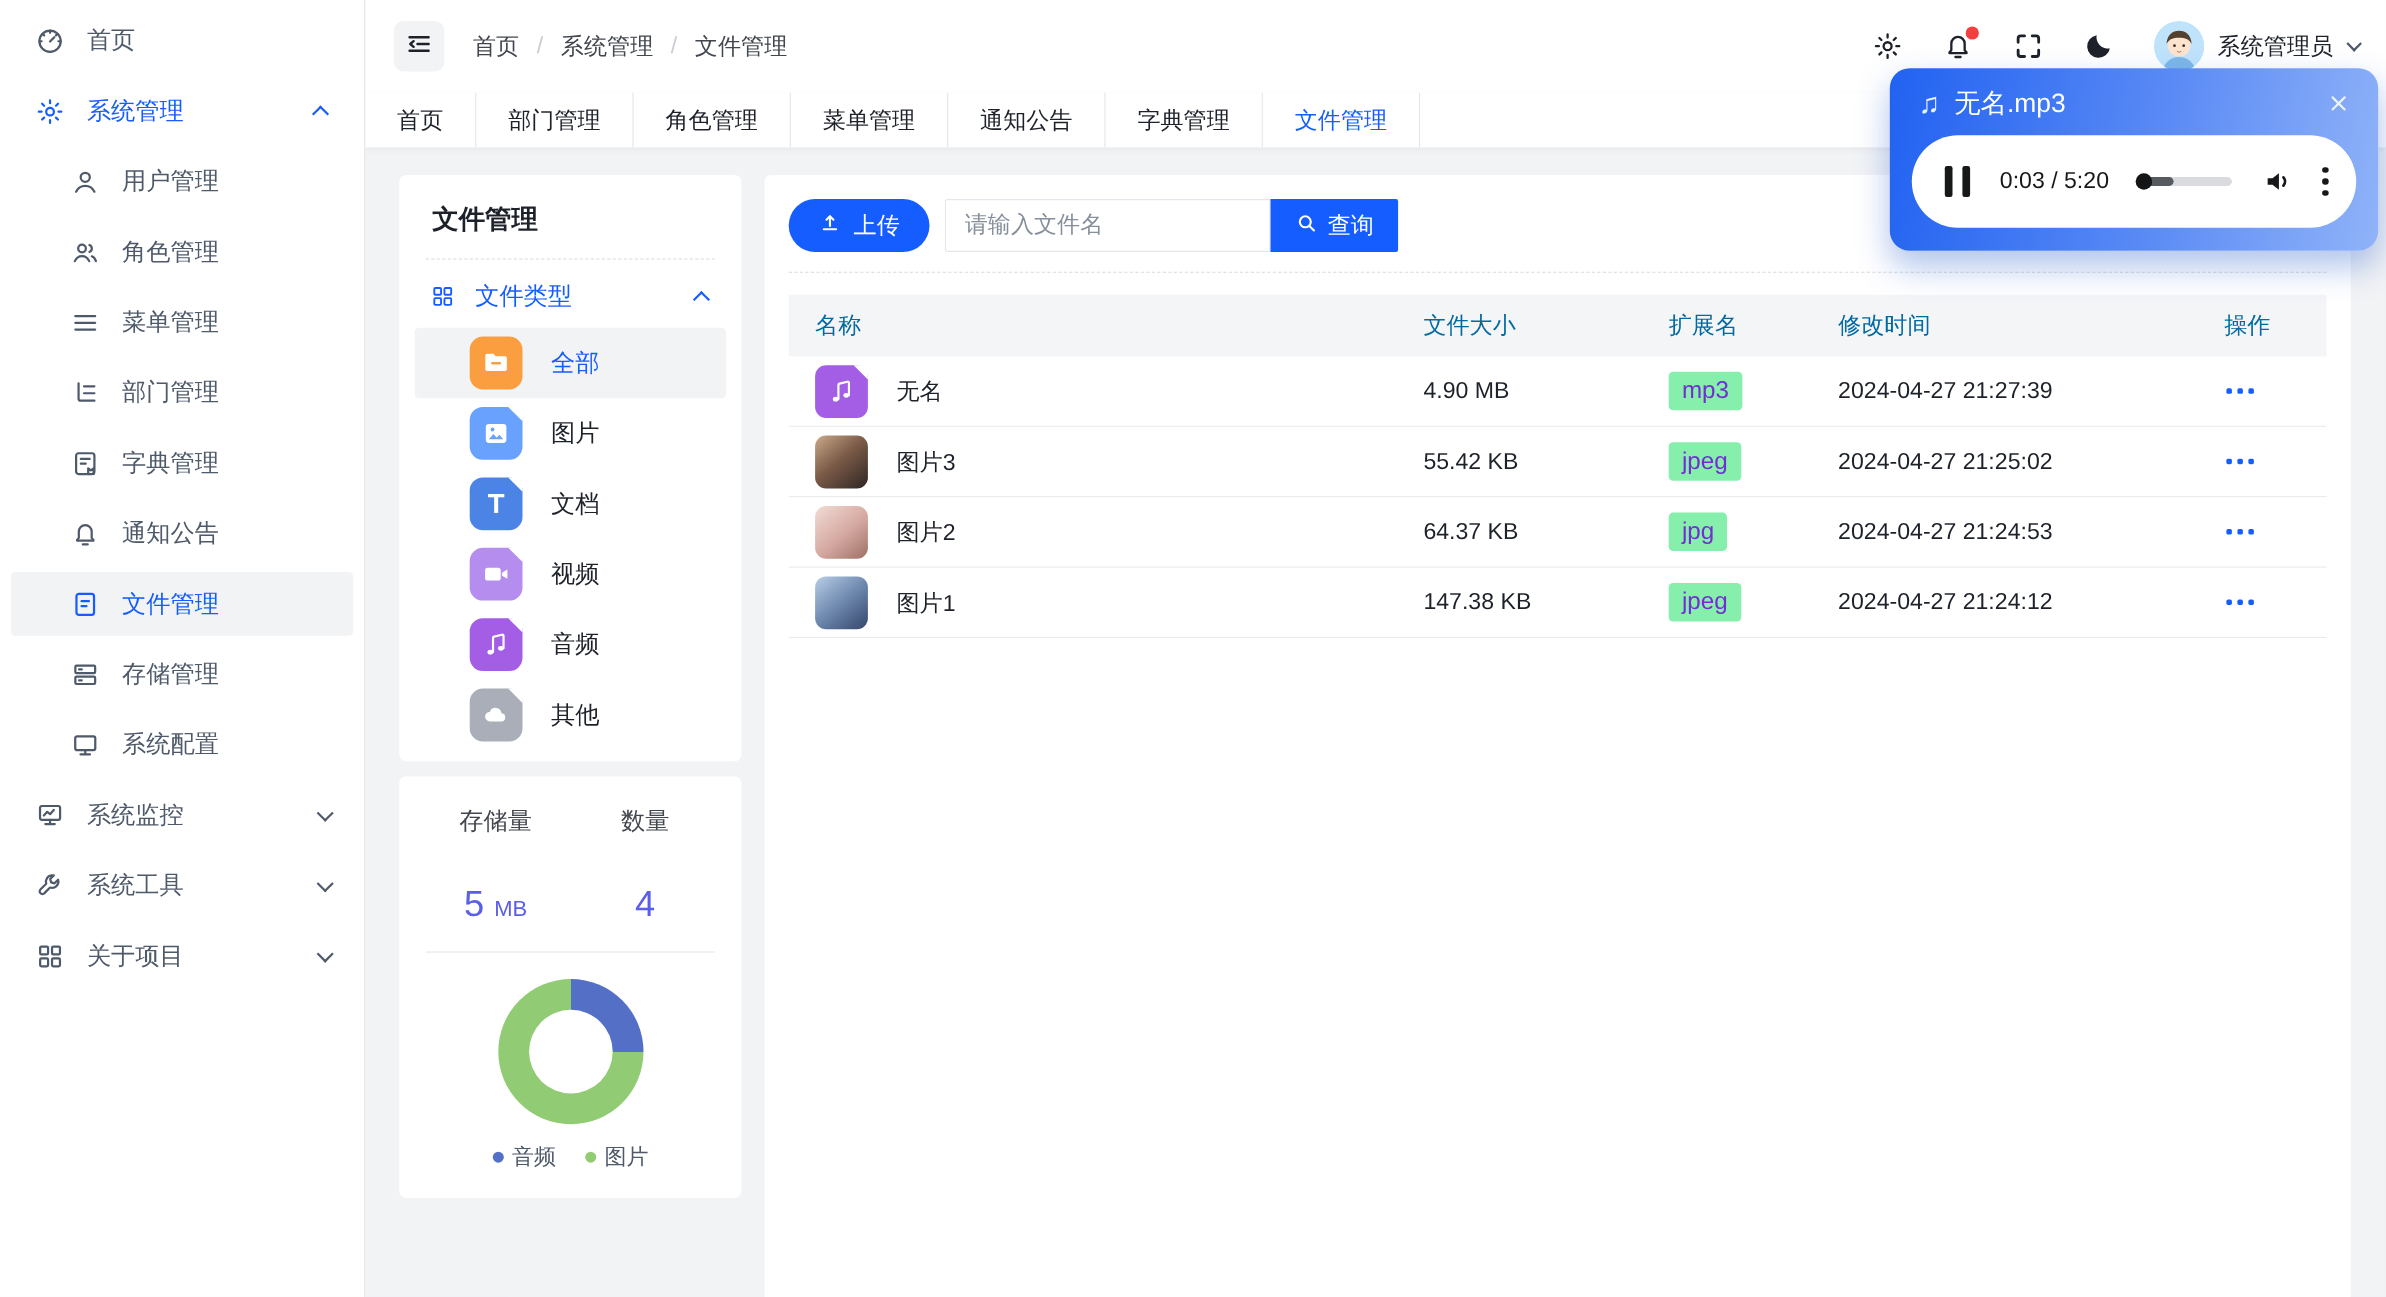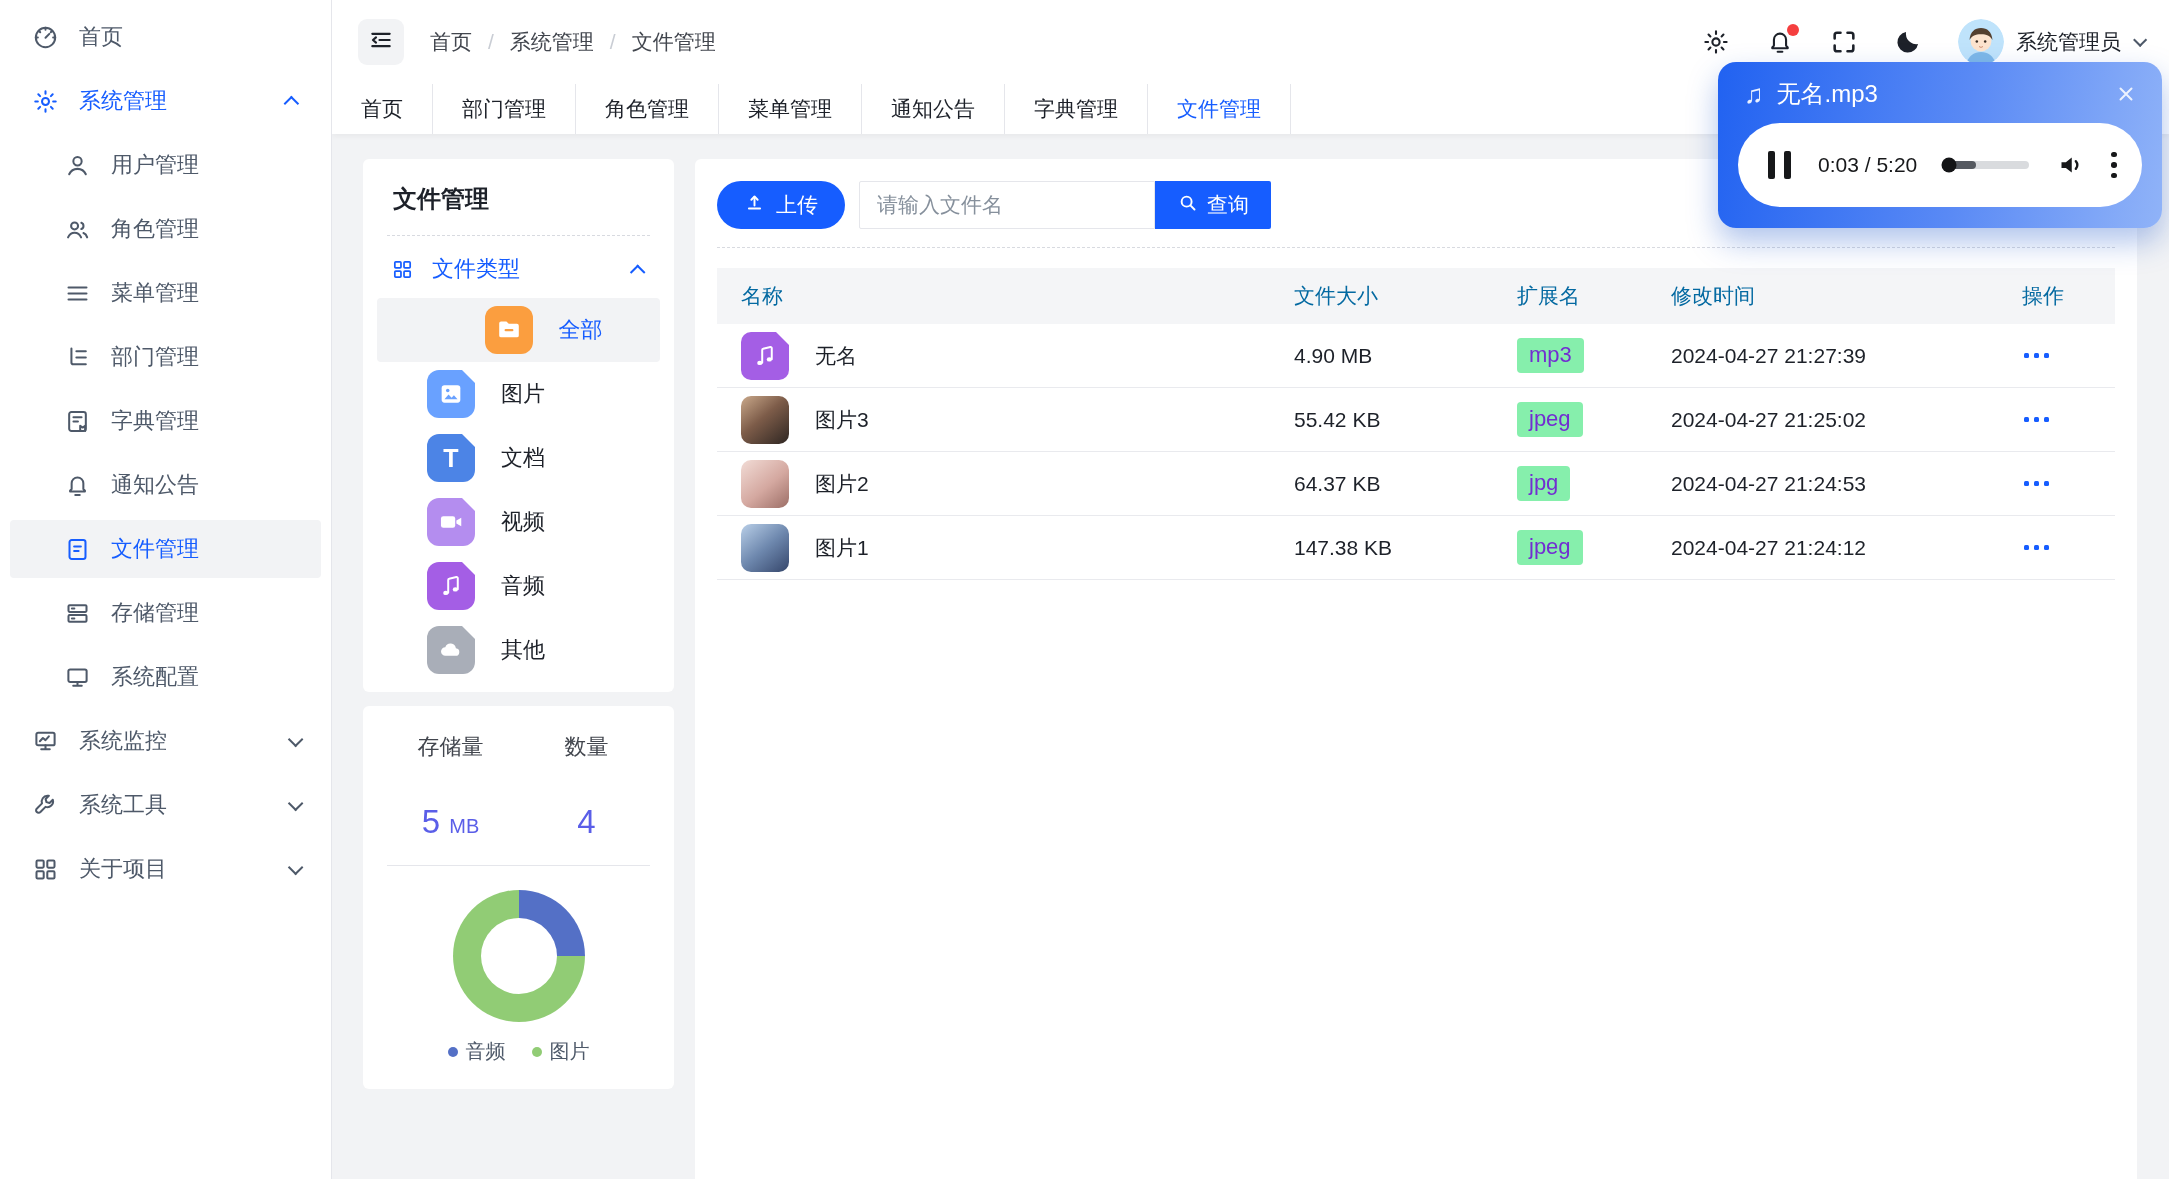--- a/index.html
+++ b/index.html
@@ -49,21 +49,21 @@
 
   .left-col{position:absolute;left:31px;top:25px;width:311px;}
   .file-card{padding:20px 14px 10px;}
   .panel-title{font-size:24px;font-weight:700;color:#1D2129;padding:4px 16px 0;}
   .dash-divider{border-top:1px dashed #D8DAE0;margin:20px 10px 0;}
   .group-row{height:58px;display:flex;align-items:center;gap:18px;color:#165DFF;font-size:22px;padding:0 14px;margin-top:4px;cursor:pointer;}
   .group-row .g-ic{width:23px;height:23px;display:inline-flex;}
   .group-row .g-ic svg{width:100%;height:100%;}
   .group-chev{margin-left:auto;width:11px;height:11px;border:solid #165DFF;border-width:0 2px 2px 0;transform:rotate(-135deg) translateY(-4px);}
   .type-item{height:64px;border-radius:4px;display:flex;align-items:center;gap:26px;padding-left:50px;font-size:22px;color:#1D2129;cursor:pointer;}
-  .type-item.selected{background:#F2F3F5;color:#165DFF;justify-content:center;}
+  .type-item.selected{background:#F2F3F5;color:#165DFF;}
   .squircle{width:48px;height:48px;border-radius:12px;position:relative;display:flex;align-items:center;justify-content:center;flex:none;}
   .squircle svg{width:28px;height:28px;}
   .squircle .tglyph{color:#fff;font-size:25px;font-weight:700;}
   .fold{position:absolute;top:0;right:0;width:0;height:0;border-top:13px solid #fff;border-left:13px solid transparent;}
 
   .stats-card{margin-top:14px;padding:26px 20px 24px;}
   .stats-row{display:flex;align-items:center;text-align:center;}
   .stat{flex:1;}
   .stat-label{font-size:22px;color:#42464E;margin-bottom:16px;}
   .stat-value{font-size:33px;color:#5A5EE8;font-weight:500;margin-top:41px;}

